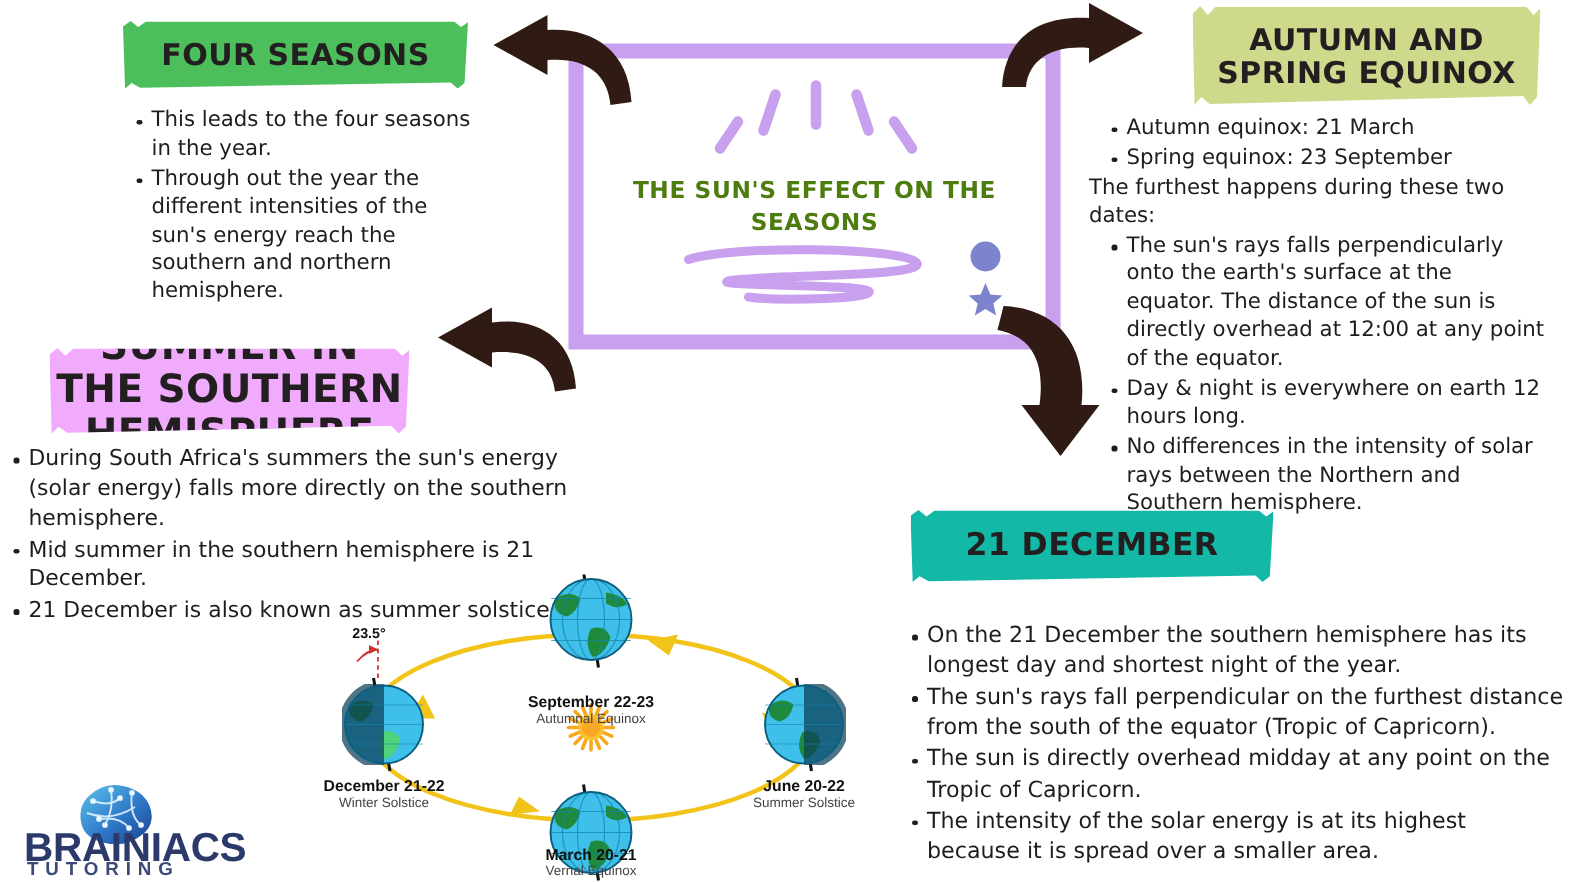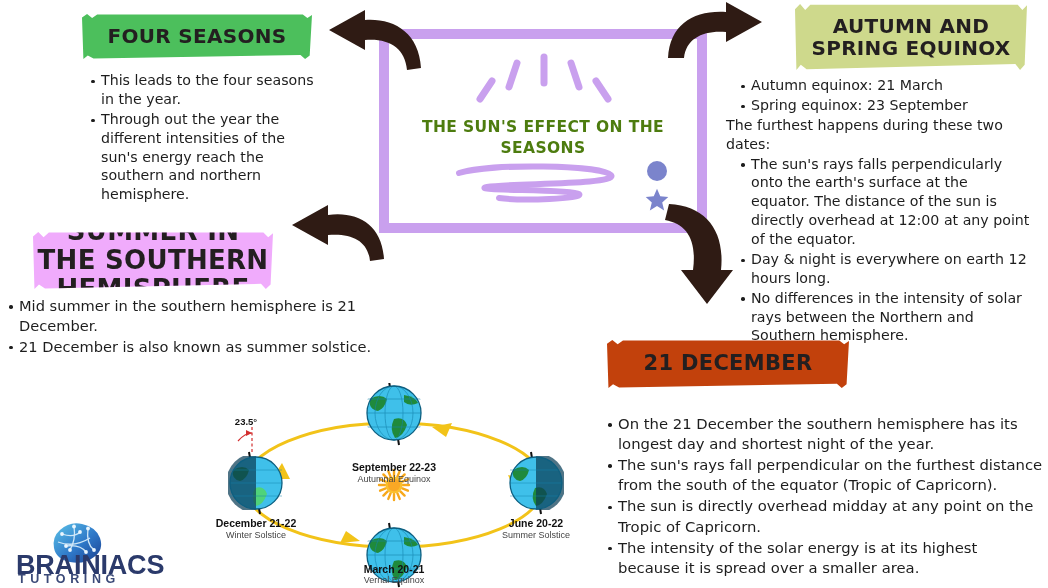--- a/index.html
+++ b/index.html
@@ -109,26 +109,27 @@
       <li>No differences in the intensity of solar rays between the Northern and Southern hemisphere.</li>
     </ul>
   </div>
 
   <div class="banner" style="left:33px;top:232px;width:240px;height:57px;background:#f0abfc;font-size:26px;text-align:center;">
     <span>SUMMER IN THE SOUTHERN HEMISPHERE</span>
   </div>
 
   <div class="txt" style="left:6px;top:296px;width:382px;font-size:14.6px;line-height:1.36;">
     <ul class="b">
+      <li>During South Africa's summers the sun's energy (solar energy) falls more directly on the southern hemisphere.</li>
       <li>Mid summer in the southern hemisphere is 21 December.</li>
       <li>21 December is also known as summer solstice.</li>
     </ul>
   </div>
 
-  <div class="banner" style="left:607px;top:340px;width:242px;height:48px;background:#c2410c;font-size:21px;">
+  <div class="banner" style="left:607px;top:340px;width:242px;height:48px;background:#14b8a6;font-size:21px;">
     <span>21 DECEMBER</span>
   </div>
 
   <div class="txt" style="left:605px;top:414px;width:438px;font-size:14.8px;line-height:1.36;">
     <ul class="b">
       <li>On the 21 December the southern hemisphere has its longest day and shortest night of the year.</li>
       <li>The sun's rays fall perpendicular on the furthest distance from the south of the equator (Tropic of Capricorn).</li>
       <li>The sun is directly overhead midday at any point on the Tropic of Capricorn.</li>
       <li>The intensity of the solar energy is at its highest because it is spread over a smaller area.</li>
     </ul>

